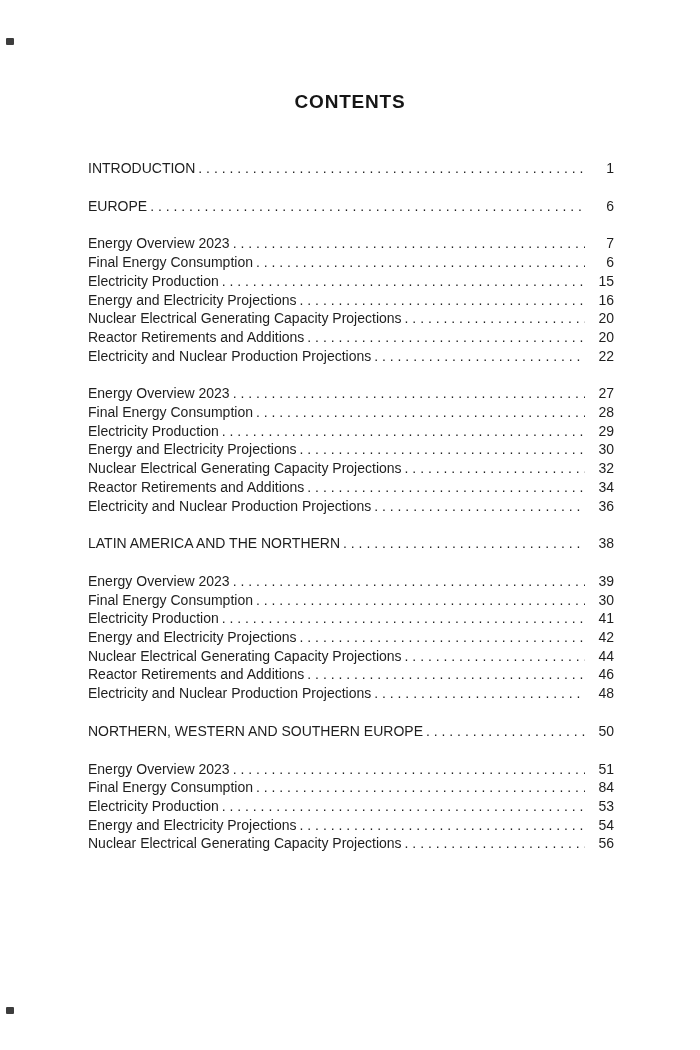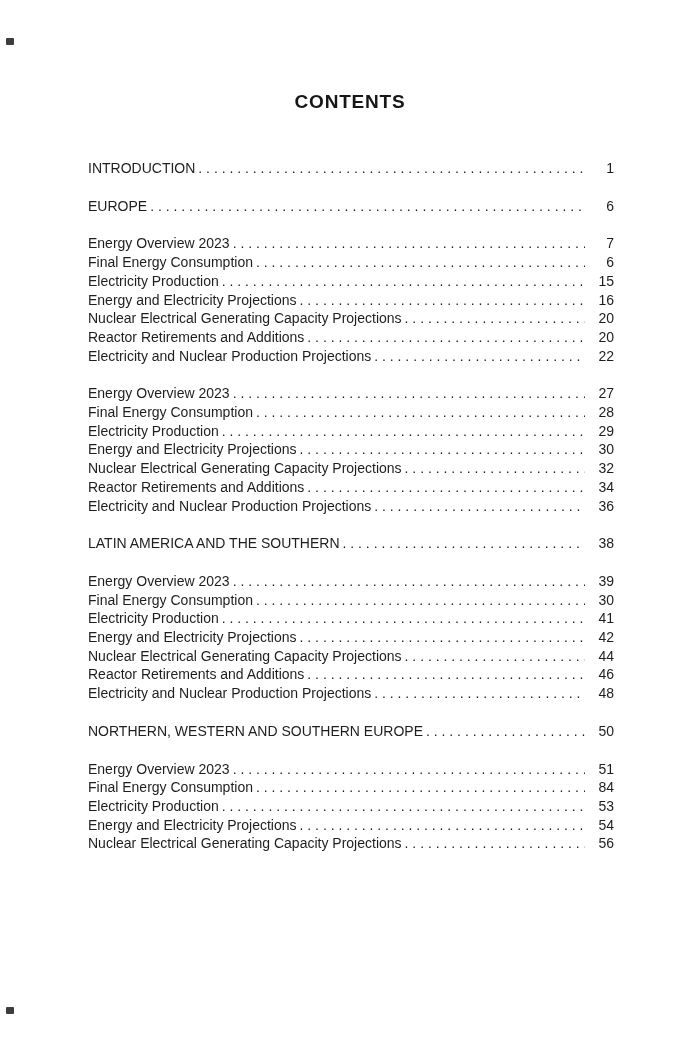--- a/index.html
+++ b/index.html
@@ -165,21 +165,21 @@
           <span class="toc-page">34</span>
         </div>
         <div class="toc-row item">
           <span class="toc-label">Electricity and Nuclear Production Projections</span>
           <span class="toc-dots"></span>
           <span class="toc-page">36</span>
         </div>
       </div>
       <div class="toc-block">
         <div class="toc-row section">
-          <span class="toc-label">LATIN AMERICA AND THE SOUTHERN</span>
+          <span class="toc-label">LATIN AMERICA AND THE NORTHERN</span>
           <span class="toc-dots"></span>
           <span class="toc-page">38</span>
         </div>
       </div>
       <div class="toc-block">
         <div class="toc-row item">
           <span class="toc-label">Energy Overview 2023</span>
           <span class="toc-dots"></span>
           <span class="toc-page">39</span>
         </div>

